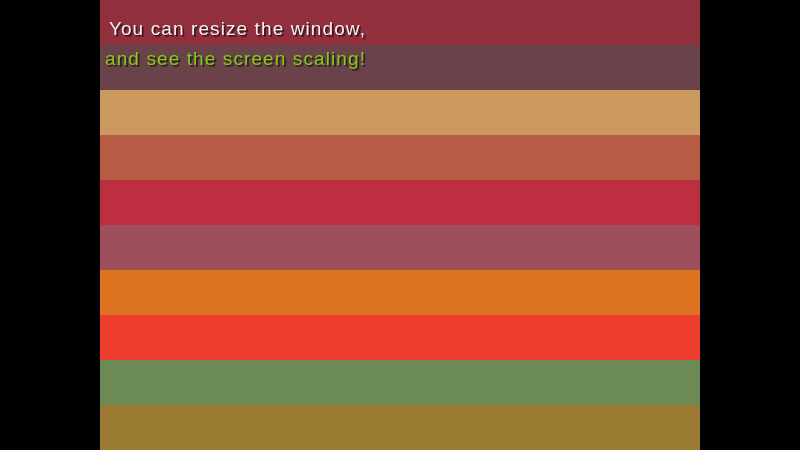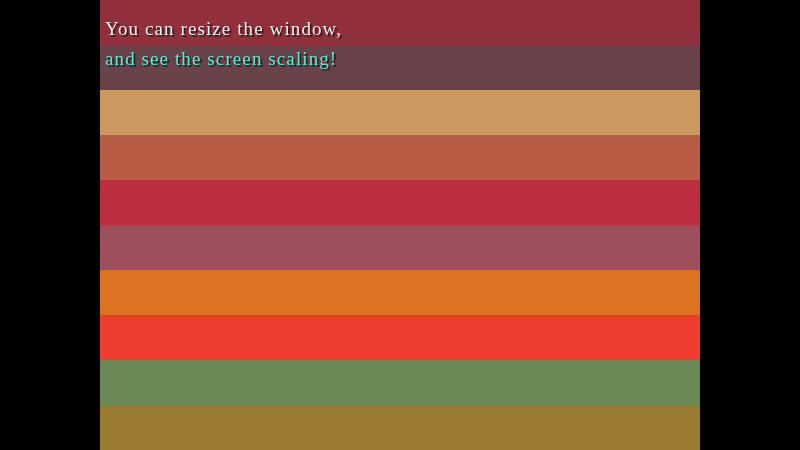--- a/index.html
+++ b/index.html
@@ -61,32 +61,33 @@
   
   #message {
     position: absolute;
     left: 5px;
     top: 14px;
     z-index: 3;
     pointer-events: none;
   }
 
   .message-line {
-    font-family: Liberation Serif, serif;
+    font-family: Liberation Sans, sans-serif;
     font-size: 19px;
     line-height: 30px;
     letter-spacing: 1.1px;
     font-weight: 400;
     color: #f2f2f2;
     white-space: pre;
     text-shadow:
        2px 2px 0 rgba(0,0,0,0.45),
        1px 1px 0 rgba(0,0,0,0.30);
     -webkit-font-smoothing: none;
     text-rendering: optimizeSpeed;
+    text-align: right;
   }
 </style>
 </head>
 <body>
 
 <div id="stage" style="width: 800px; height: 450px; background: rgb(0, 0, 0);">
 
   <div class="letterbox left" style="background: rgb(0, 0, 0); height: 450px;"></div>
 
   <div class="letterbox right" style="background: rgb(0, 0, 0); height: 450px;"></div>
@@ -101,18 +102,18 @@
         <div class="band" style="background-color: rgb(189, 47, 64);"></div>
         <div class="band" style="background-color: rgb(158, 79, 92);"></div>
         <div class="band" style="background-color: rgb(219, 115, 33);"></div>
         <div class="band" style="background-color: rgb(238, 61, 46);"></div>
         <div class="band" style="background-color: rgb(107, 138, 85);"></div>
         <div class="band" style="background-color: rgb(155, 123, 49);"></div>
       </div>
 
     <div id="message">
       <div class="message-line" style="color: rgb(242, 242, 242);">You can resize the window,</div>
-      <div class="message-line" style="color: #5eead4;">and see the screen scaling!</div>
+      <div class="message-line" style="color: #84cc16;">and see the screen scaling!</div>
     </div>
 
   </div>
 
 </div>
 
 </body></html>

